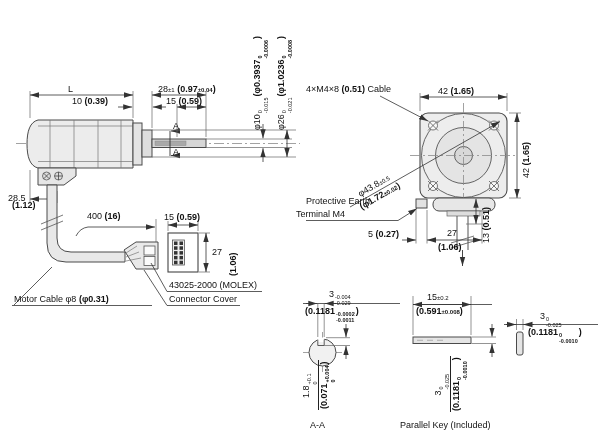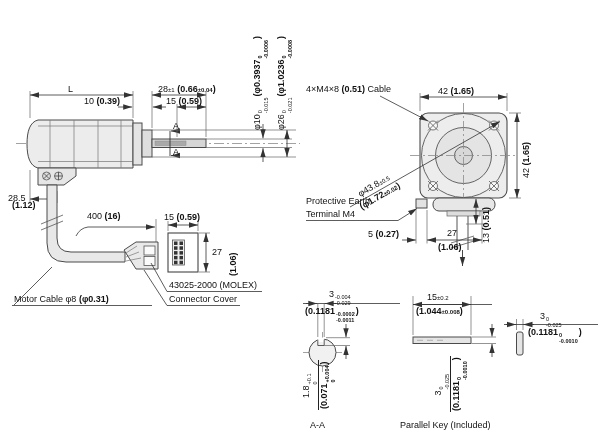--- a/index.html
+++ b/index.html
@@ -207,28 +207,28 @@
   <rect x="516.5" y="332" width="6.5" height="23" rx="2" fill="#e5e5e5" stroke="#4a4a4a" stroke-width="1"></rect>
   <line x1="516.5" y1="330" x2="516.5" y2="319" stroke="#666" stroke-width="0.7"></line>
   <line x1="523" y1="330" x2="523" y2="319" stroke="#666" stroke-width="0.7"></line>
   <line x1="504" y1="324.5" x2="598" y2="324.5" stroke="#333" stroke-width="0.8"></line>
   <line x1="506" y1="324.5" x2="516" y2="324.5" stroke="#333" stroke-width="0.8" marker-end="url(#mA)"></line>
   <line x1="523.5" y1="324.5" x2="534" y2="324.5" stroke="#333" stroke-width="0.8" marker-start="url(#mA)"></line>
 </svg>
 
 <div class="lbl" style="left:68px;top:84px">L</div>
 
-<div class="lbl" style="left:84px;top:96px">
+<div class="lbl" style="left:72px;top:96px">
   <span>10</span>
   <span class="in">(0.39)</span>
 </div>
 
 <div class="lbl" style="left:158px;top:84px">
   <span>28</span><span class="tolmid">±1</span>
-  <span class="in">(0.66</span><span class="in tolmid">±0.04</span><span class="in">)</span>
+  <span class="in">(0.97</span><span class="in tolmid">±0.04</span><span class="in">)</span>
 </div>
 
 <div class="lbl" style="left:166px;top:96px">
   <span>15</span>
   <span class="in">(0.59)</span>
 </div>
 
 <div class="lbl rot90" style="left:252px;top:130px">
   <span>φ10</span><span class="tol">
         <span>0</span>
@@ -294,21 +294,21 @@
 <div class="lbl rot30 stack" style="left:351px;top:193px">
   <div class="r1" style="border-bottom:none">
     <span>φ43.8</span><span class="tolmid">±0.5</span>
   </div>
   <div class="r2 in">
     <span>(φ1.72</span><span class="tolmid">±0.02</span><span>)</span>
   </div>
 </div>
 
 <div class="lbl" style="left:306px;top:196px">Protective Earth</div>
-<div class="lbl" style="left:306px;top:209px">Terminal M4</div>
+<div class="lbl" style="left:296px;top:209px">Terminal M4</div>
 
 <div class="lbl" style="left:368px;top:229px">
   <span>5</span>
   <span class="in">(0.27)</span>
 </div>
 
 <div class="lbl" style="left:447px;top:228px">27</div>
 <div class="lbl in" style="left:438px;top:242px">(1.06)</div>
 
 <div class="lbl rot90" style="left:481px;top:243px">
@@ -343,21 +343,21 @@
         </span><span>)</span>
   </div>
 </div>
 
 <div class="lbl" style="left:310px;top:420px">A-A</div>
 
 <div class="lbl" style="left:427px;top:292px">
   <span>15</span><span class="tolmid">±0.2</span>
 </div>
 <div class="lbl in" style="left:416px;top:306px">
-  <span>(1.044</span><span class="tolmid">±0.008</span><span>)</span>
+  <span>(0.591</span><span class="tolmid">±0.008</span><span>)</span>
 </div>
 
 <div class="lbl rotstack stack" style="left:433px;top:412px">
   <div class="r1">
     <span>3</span><span class="tol">
           <span>0</span>
           <span>-0.025</span>
         </span>
   </div>
   <div class="r2 in">

